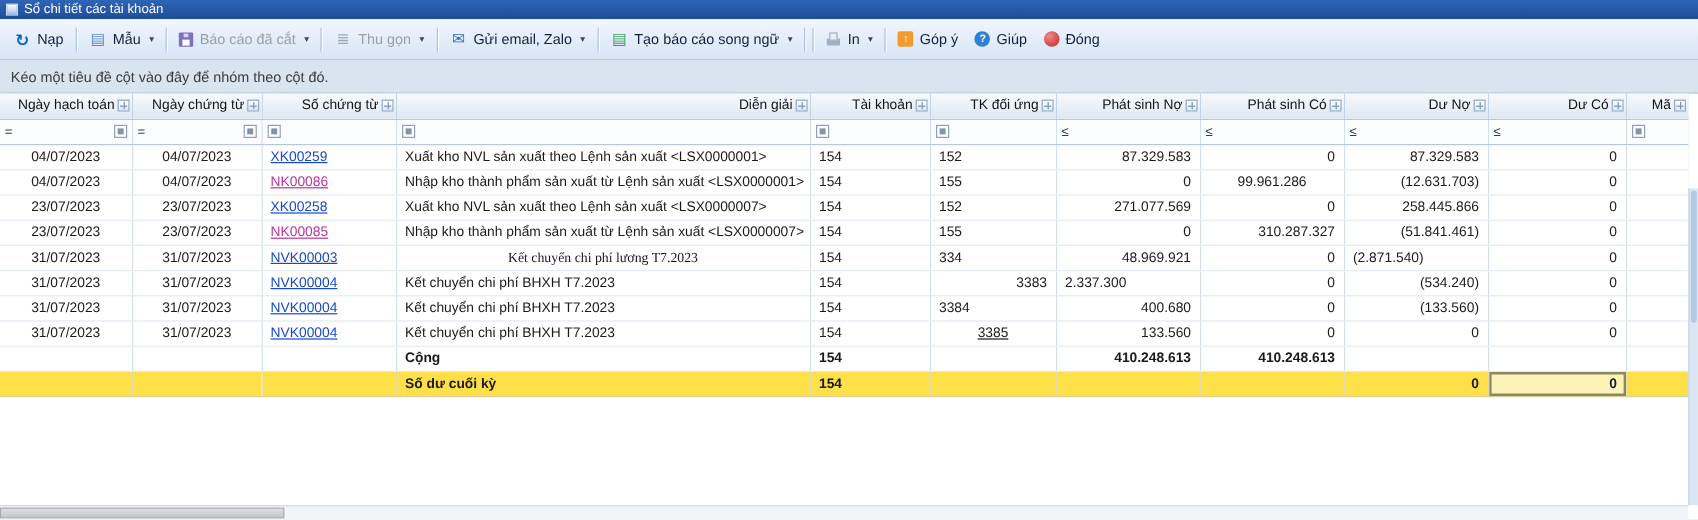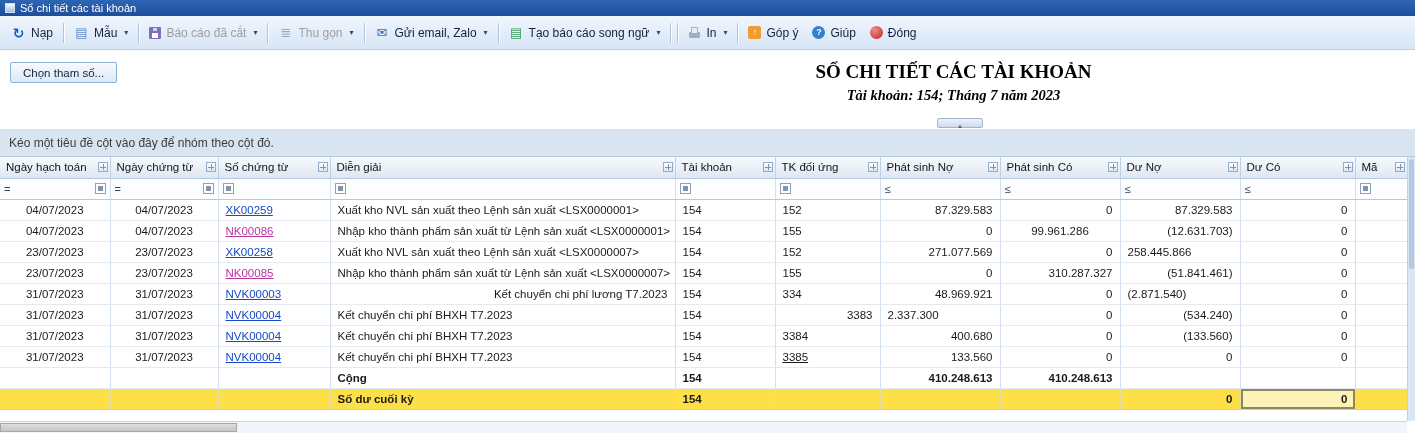--- a/index.html
+++ b/index.html
@@ -58,21 +58,21 @@
   
   .groupbar{height:28px;background:#d9e4f1;border-bottom:1px solid #b5c8de;display:flex;align-items:center;
             padding:0 9px;font-size:12px;color:#3c3c3c}
 
   
   .grid-wrap{position:relative;width:1407px;height:264px;overflow:hidden;background:#fff}
   .grid-table{border-collapse:collapse;table-layout:fixed;width:1407px;font-size:11.5px}
   .grid-table th,.grid-table td{height:21px;padding:0 7px;white-space:nowrap;overflow:hidden;
       border-right:1px solid #d4e0ee;border-bottom:1px solid #e3eaf4;font-weight:400}
   .hdr-row th{background:linear-gradient(#f7fafd,#dde7f3);border-right:1px solid #c2d2e5;
-      border-bottom:1px solid #b6c8dd;text-align:left;position:relative;padding:0 14px 0 6px;color:#141414}
+      border-bottom:1px solid #b6c8dd;text-align:right;position:relative;padding:0 14px 0 6px;color:#141414}
   .h-filter{position:absolute;right:2px;top:50%;transform:translateY(-50%);width:10px;height:10px;
       border:1px solid #93abc9;background:linear-gradient(#ffffff,#dce6f2)}
   .h-filter::before{content:"";position:absolute;left:1px;right:1px;top:4px;height:1px;background:#7b93b5}
   .h-filter::after{content:"";position:absolute;top:1px;bottom:1px;left:4px;width:1px;background:#7b93b5}
   .filter-row td{background:#fcfdff;border-bottom:1px solid #b6c8dd;padding:0 4px}
   .f-wrap{display:flex;align-items:center;gap:4px;height:100%}
   .f-wrap.spread{justify-content:space-between}
   .f-op{font-size:11px;color:#2c3e5d}
   .f-box{width:11px;height:11px;border:1px solid #8aa2c2;background:#fff;position:relative;flex:none}
   .f-box::before{content:"";position:absolute;left:2px;top:2px;width:5px;height:5px;background:#8494a8}
@@ -144,30 +144,20 @@
       <div class="tb-btn">
         <span class="ic ic-help"></span>
         <span class="tb-label">Giúp</span>
       </div>
       <div class="tb-btn">
         <span class="ic ic-close"></span>
         <span class="tb-label">Đóng</span>
       </div>
     </div>
 
-  <div class="report-header">
-    <button class="params-btn">Chọn tham số...</button>
-    <div class="report-titles">
-      <div class="report-title">SỔ CHI TIẾT CÁC TÀI KHOẢN</div>
-      <div class="report-subtitle">Tài khoản: 154; Tháng 7 năm 2023</div>
-    </div>
-    <div class="collapse-btn">
-      <span class="collapse-arrow"></span>
-    </div>
-  </div>
 
   <div class="groupbar">
     <span>Kéo một tiêu đề cột vào đây để nhóm theo cột đó.</span>
   </div>
 
   <div class="grid-wrap" id="grid">
       <table class="grid-table">
         <colgroup>
           <col style="width: 110px;">
           <col style="width: 108px;">
@@ -284,42 +274,42 @@
           </tr>
           <tr class="data-row">
             <td style="text-align: center;">23/07/2023</td>
             <td style="text-align: center;">23/07/2023</td>
             <td style="text-align: left;"><a href="#" class="doclink">XK00258</a></td>
             <td style="text-align: left;">Xuất kho NVL sản xuất theo Lệnh sản xuất &lt;LSX0000007&gt;</td>
             <td style="text-align: left;">154</td>
             <td style="text-align: left;">152</td>
             <td style="text-align: right;">271.077.569</td>
             <td style="text-align: right;">0</td>
-            <td style="">258.445.866</td>
+            <td style="text-align: right;">258.445.866</td>
             <td style="text-align: right;">0</td>
             <td style="text-align: left;"></td>
           </tr>
           <tr class="data-row">
             <td style="text-align: center;">23/07/2023</td>
             <td style="text-align: center;">23/07/2023</td>
             <td style="text-align: left;"><a href="#" class="doclink visited">NK00085</a></td>
             <td style="text-align: left;">Nhập kho thành phẩm sản xuất từ Lệnh sản xuất &lt;LSX0000007&gt;</td>
             <td style="text-align: left;">154</td>
             <td style="text-align: left;">155</td>
             <td style="text-align: right;">0</td>
             <td style="text-align: right;">310.287.327</td>
             <td class="neg" style="text-align: right;">(51.841.461)</td>
             <td style="text-align: right;">0</td>
             <td style="text-align: left;"></td>
           </tr>
           <tr class="data-row">
             <td style="text-align: center;">31/07/2023</td>
             <td style="text-align: center;">31/07/2023</td>
             <td style="text-align: left;"><a href="#" class="doclink">NVK00003</a></td>
-            <td style="text-align: right;">Kết chuyển chi phí lương T7.2023</td>
+            <td style="text-align: center; font-family: Liberation Serif, serif;">Kết chuyển chi phí lương T7.2023</td>
             <td style="text-align: left;">154</td>
             <td style="text-align: left;">334</td>
             <td style="text-align: right;">48.969.921</td>
             <td style="text-align: right;">0</td>
             <td class="neg" style="text-align: left;">(2.871.540)</td>
             <td style="text-align: right;">0</td>
             <td style="text-align: left;"></td>
           </tr>
           <tr class="data-row">
             <td style="text-align: center;">31/07/2023</td>
@@ -346,21 +336,21 @@
             <td class="neg" style="text-align: right;">(133.560)</td>
             <td style="text-align: right;">0</td>
             <td style="text-align: left;"></td>
           </tr>
           <tr class="data-row">
             <td style="text-align: center;">31/07/2023</td>
             <td style="text-align: center;">31/07/2023</td>
             <td style="text-align: left;"><a href="#" class="doclink">NVK00004</a></td>
             <td style="text-align: left;">Kết chuyển chi phí BHXH T7.2023</td>
             <td style="text-align: left;">154</td>
-            <td style="text-align: left; text-decoration: underline;">3385</td>
+            <td style="text-align: center; text-decoration: underline;">3385</td>
             <td style="text-align: right;">133.560</td>
             <td style="text-align: right;">0</td>
             <td style="text-align: right;">0</td>
             <td style="text-align: right;">0</td>
             <td style="text-align: left;"></td>
           </tr>
           <tr class="total-row">
             <td style="text-align: center;"></td>
             <td style="text-align: center;"></td>
             <td style="text-align: left;"></td>

